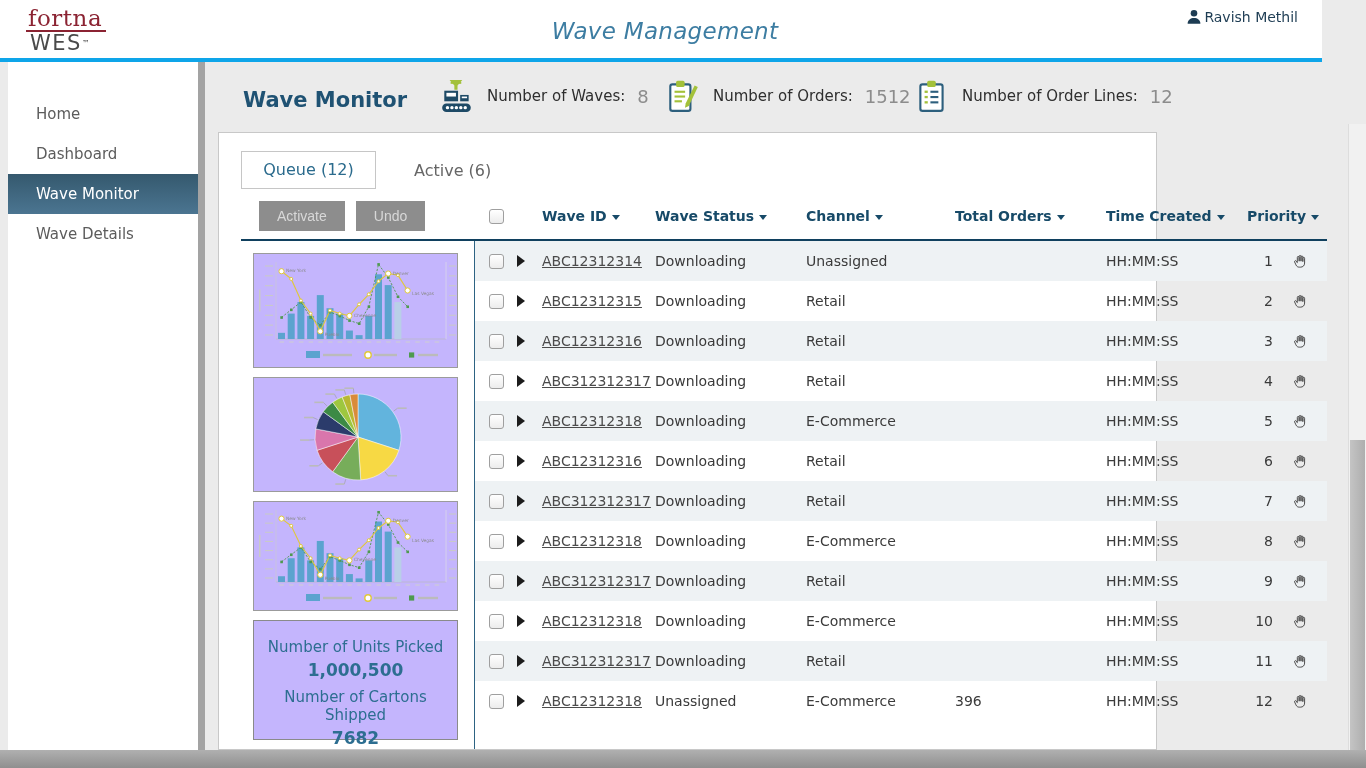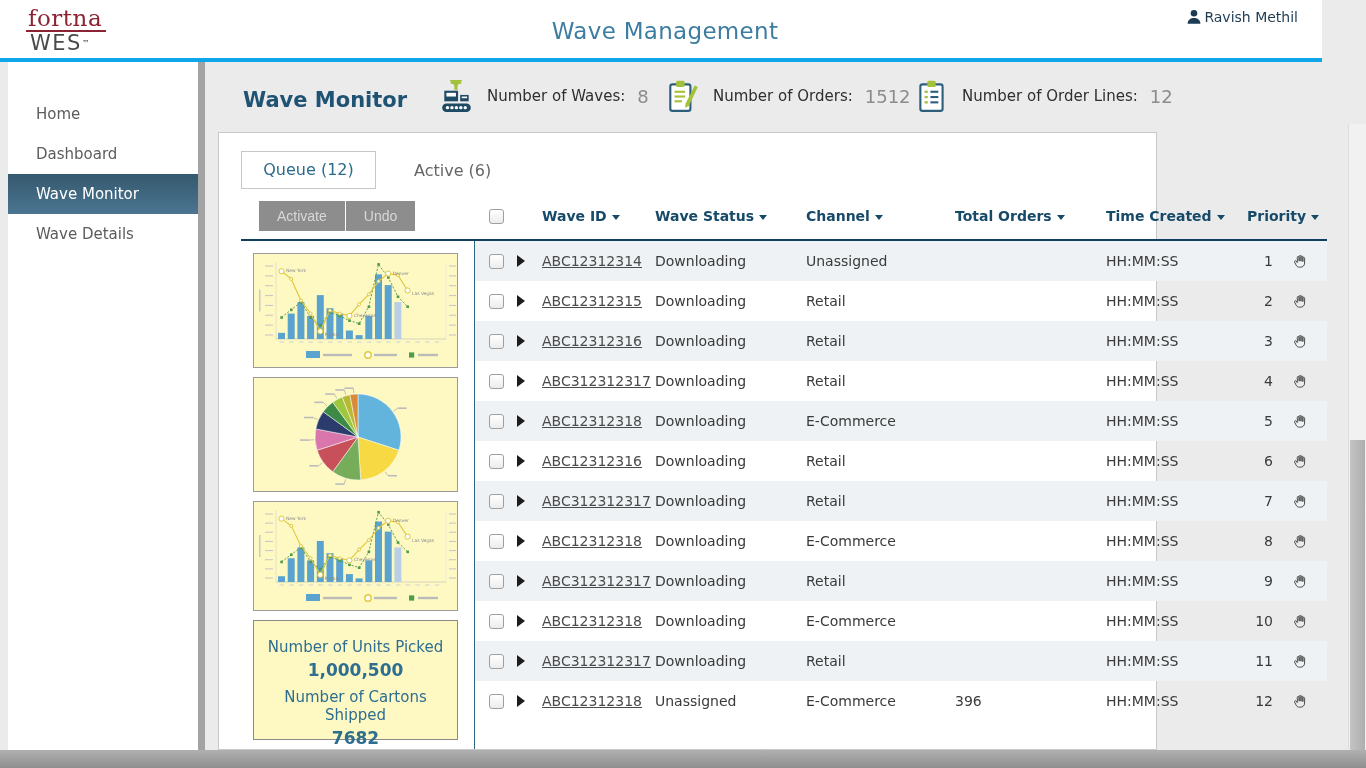--- a/index.html
+++ b/index.html
@@ -9,21 +9,21 @@
   
   .topbar { position:absolute; left:0; top:0; width:1322px; height:62px;
     background:#ffffff; border-bottom:4px solid #0ea5e9; z-index:5; }
   .logo { position:absolute; left:26px; top:6px; width:120px; }
   .logo-top { font-family:"DejaVu Serif","Liberation Serif",serif; font-size:23px;
     color:#8b2332; letter-spacing:.5px; border-bottom:2px solid #8b2332;
     display:inline-block; padding:0 4px 0 2px; line-height:24px; }
   .logo-bottom { font-size:21px; color:#4a4a4a; letter-spacing:1.5px; line-height:23px; padding-left:4px; }
   .logo-tm { font-size:8px; color:#4a4a4a; vertical-align:top; }
   .app-title { position:absolute; left:8px; right:0; top:18px; text-align:center;
-    font-size:23px; color:#3d7da2; letter-spacing:.3px; }
+    font-size:23px; color:#3d7da2; letter-spacing:.3px;font-style:italic; }
   .user { position:absolute; right:24px; top:8px; display:flex; align-items:center; gap:1px;
     font-size:14px; color:#1d3c53; }
 
   
   .layout { position:absolute; left:0; top:62px; width:1366px; height:706px; background:#ebebeb; }
   .sidebar { position:absolute; left:8px; top:0; width:197px; bottom:18px;
     background:#ffffff; border-right:7px solid #a3a3a3; padding-top:32px; }
   .nav-item { height:40px; line-height:40px; padding-left:28px; font-size:15px; color:#5c5c5c; cursor:pointer; }
   .nav-item.active { background:linear-gradient(#35596e,#4b7591); color:#ffffff; }
 
@@ -42,33 +42,33 @@
     background:#ffffff; border:1px solid #c8c8c8; padding:16px 0 0 22px; }
 
   .tabs-row { display:flex; align-items:flex-end; height:40px; }
   .tab { font-size:16px; cursor:pointer; }
   .tab.active { border:1px solid #c6c6c6; background:#fff; color:#2b6b8d;
     width:135px; height:38px; line-height:36px; text-align:center; }
   .tab.plain { color:#666666; padding:0 24px 9px 24px; margin-left:14px; }
 
   .toolbar-row { display:flex; align-items:center; height:48px; margin-top:4px;
     border-bottom:2px solid #10405e; width:1086px; }
-  .toolbar-left { width:234px; flex:0 0 auto; display:flex; gap:1px; padding-left:18px; }
+  .toolbar-left { width:234px; flex:0 0 auto; display:flex; gap:11px; padding-left:18px; }
   .btn { background:#8d8d8d; color:#d8d8d8; font-size:14px; border:none; cursor:pointer;
     height:30px; padding:0 18px; }
 
   .thead { flex:1; display:grid; grid-template-columns:42px 22px 112px 150px 146px 150px 150px 26px 1fr;
     align-items:center; }
   .th { font-size:14px; font-weight:bold; color:#174a68; white-space:nowrap; }
   .caret { display:inline-block; width:0; height:0; border-left:4px solid transparent;
     border-right:4px solid transparent; border-top:5px solid #174a68; margin-left:5px; vertical-align:middle; }
 
   .body-row { display:flex; width:1086px; }
   .left-col { width:234px; flex:0 0 auto; border-right:1px solid #2d6383; padding:12px 0 0 12px; }
-  .panel-box { width:205px; background:#fef9c3; border:1px solid #9b9b9b; margin-bottom:9px; }
+  .panel-box { width:205px; background:#c4b5fd; border:1px solid #9b9b9b; margin-bottom:9px; }
   .chart-box { height:115px; }
   .summary-box { height:120px; border:1px solid #8a8a8a; text-align:center; padding-top:17px;
     color:#2d6e91; font-size:15px; }
   .summary-box .num { font-size:17px; font-weight:bold; margin:4px 0 8px 0; }
 
   .tbody { flex:1; }
   .trow { display:grid; grid-template-columns:42px 22px 112px 150px 146px 150px 150px 26px 1fr;
     align-items:center; height:40px; font-size:14px; color:#3a3a3a; }
   .trow.alt { background:#eef2f4; }
   .checkbox { width:15px; height:15px; border:1px solid #9f9f9f; border-radius:3px;

